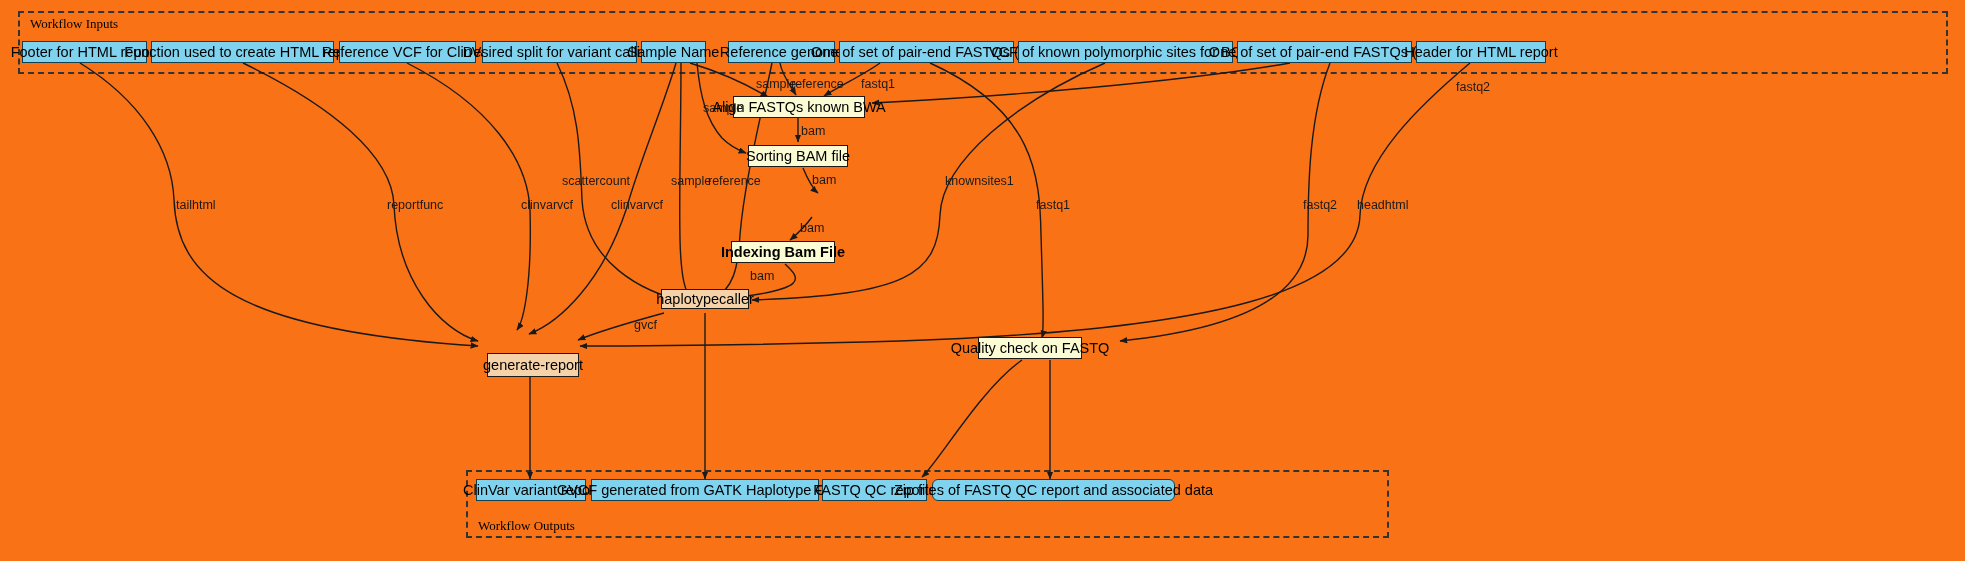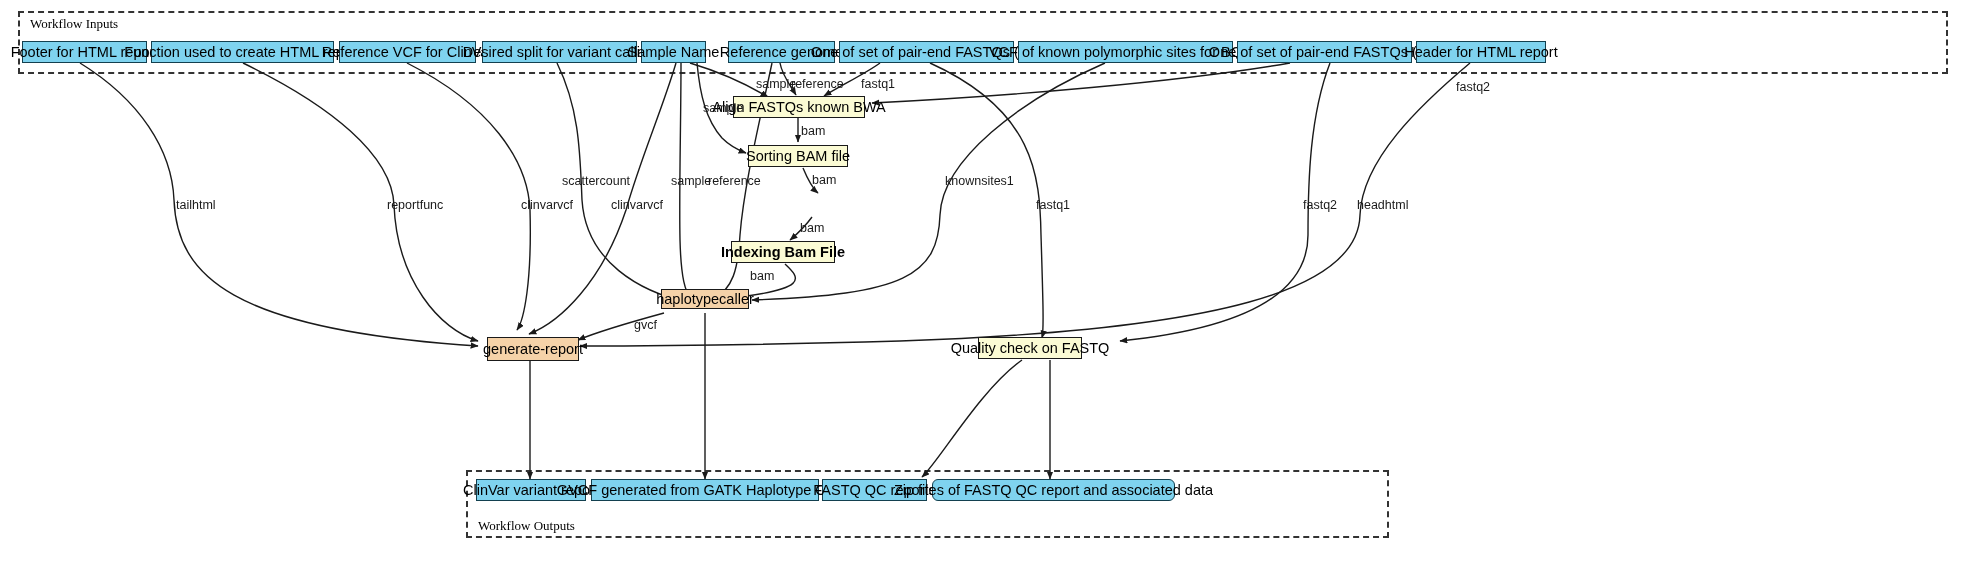--- a/index.html
+++ b/index.html
@@ -4,21 +4,21 @@
 <style>
   html, body {
     margin: 0;
     padding: 0;
     background: #ececec;
   }
   #canvas {
     position: relative;
     width: 1965px;
     height: 561px;
-    background: #ffffff;
+    background: #f97316;
     font-family: "Liberation Sans", sans-serif;
     overflow: hidden;
   }
   svg.edges {
     position: absolute;
     left: 0; top: 0;
     width: 1965px;
     height: 561px;
     pointer-events: none;
   }
@@ -179,21 +179,21 @@
   <div class="node tool" style="left:731px; top:241px; width:104px; height:22px;font-weight:bold;">
     <span>Indexing Bam File</span>
   </div>
   <div class="node tool" style="left:978px; top:337px; width:104px; height:22px;">
     <span>Quality check on FASTQ</span>
   </div>
 
   <div class="node subwf" style="left:661px; top:289px; width:88px; height:20px;">
     <span>haplotypecaller</span>
   </div>
-  <div class="node subwf" style="left:487px; top:337px; width:92px; height:24px;">
+  <div class="node subwf" style="left:487px; top:353px; width:92px; height:24px;">
     <span>generate-report</span>
   </div>
 
   <div class="node io" style="left:476px; top:479px; width:110px; height:22px;">
     <span>ClinVar variant report</span>
   </div>
   <div class="node io" style="left:591px; top:479px; width:228px; height:22px;">
     <span>GVCF generated from GATK Haplotype Caller</span>
   </div>
   <div class="node io" style="left:822px; top:479px; width:105px; height:22px;">

